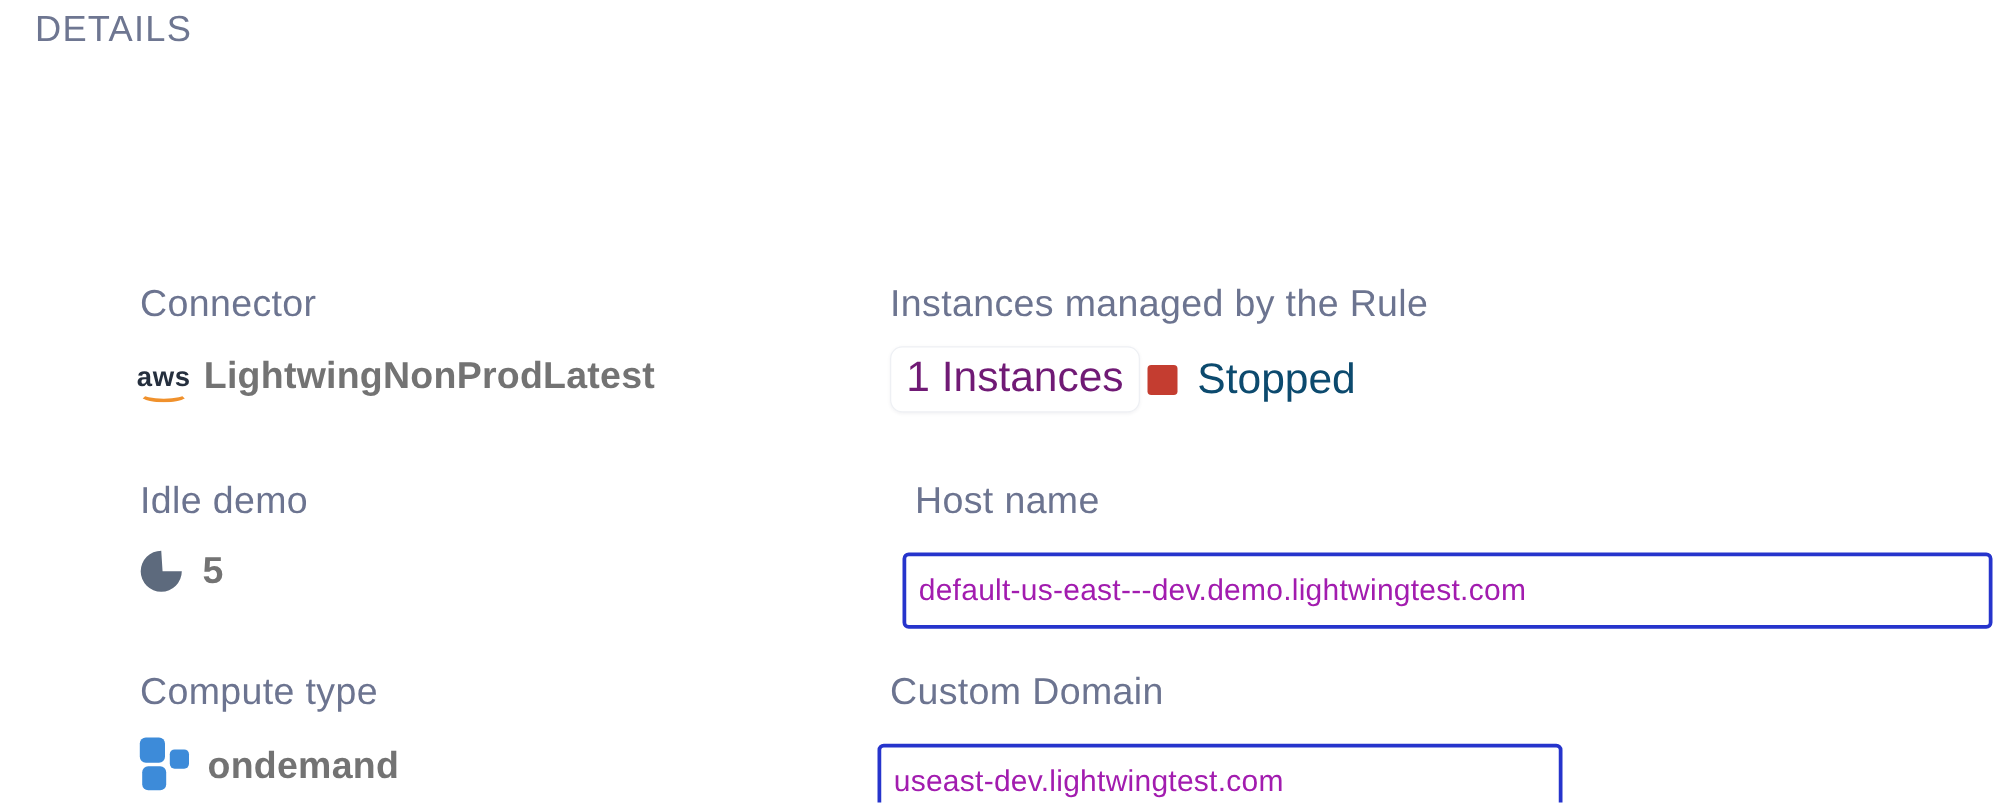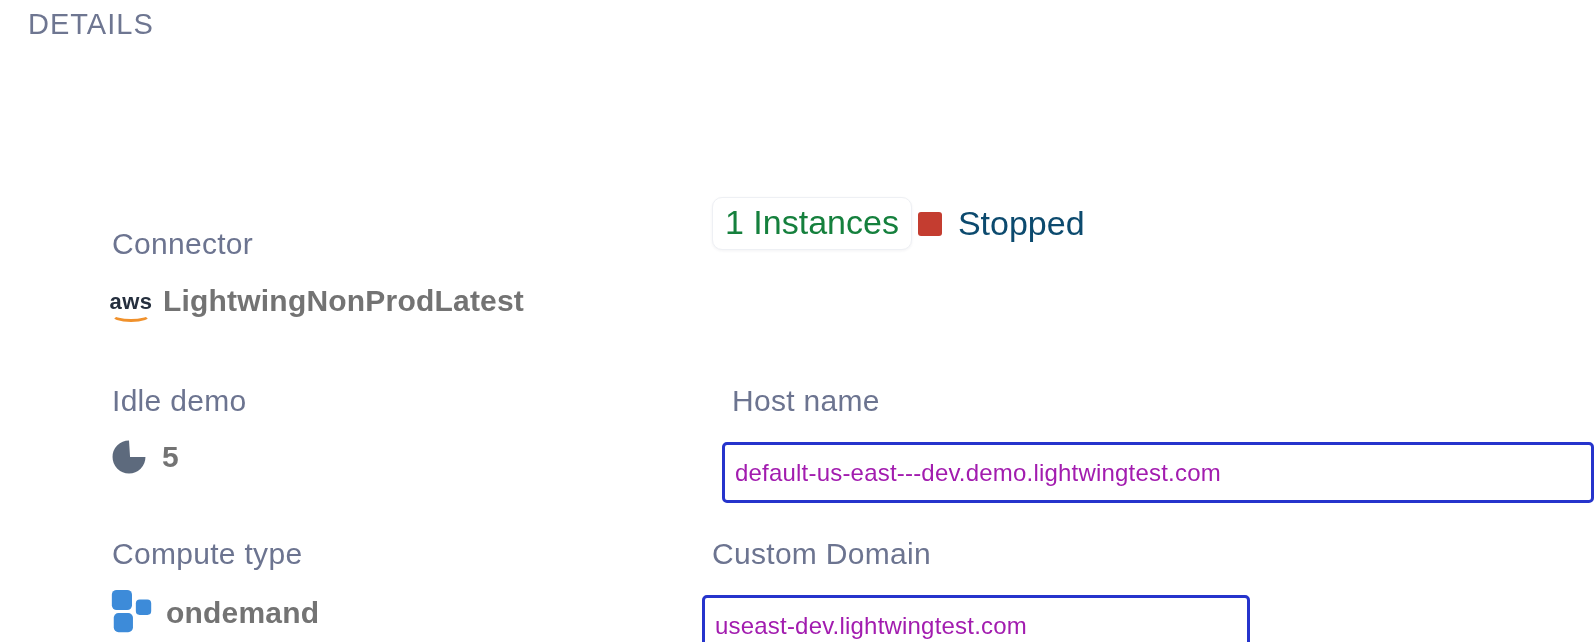--- a/index.html
+++ b/index.html
@@ -65,21 +65,21 @@
   
   .instances-tag {
     background: #ffffff;
     border: 1px solid #eef0f4;
     border-radius: 10px;
     box-shadow: 0 1px 3px rgba(40,41,61,0.06);
     padding: 5px 12px 7px 12px;
     cursor: pointer;
   }
   .instances-tag .link-text {
-    font-size: 34px; color: #15803d;
+    font-size: 34px; color: #701a75;
   }
   .status-square {
     width: 24px; height: 24px;
     background: #c43d30; border-radius: 3px;
     margin-left: 6px; margin-right: 16px;
     display: inline-block; flex: none;
   }
   .status-text { font-size: 34px; color: #0c4a6e; }
 
   
@@ -136,20 +136,21 @@
         <rect x="4" y="1" width="21" height="21" rx="5" fill="#3d8bd9"></rect>
         <rect x="29" y="11" width="16" height="16" rx="4" fill="#3d8bd9"></rect>
         <rect x="6" y="25" width="20" height="20" rx="5" fill="#3d8bd9"></rect>
       </svg>
     </span>
     <span class="value">ondemand</span>
   </div>
 </section>
 
 <section class="field f-instances">
+  <div class="label">Instances managed by the Rule</div>
   <div class="value-row" style="margin-left:0; margin-top:15px;">
     <span class="instances-tag">
       <span class="link-text">1 Instances</span>
     </span>
     <span class="status-square"></span>
     <span class="status-text">Stopped</span>
   </div>
 </section>
 
 <section class="field f-host">

